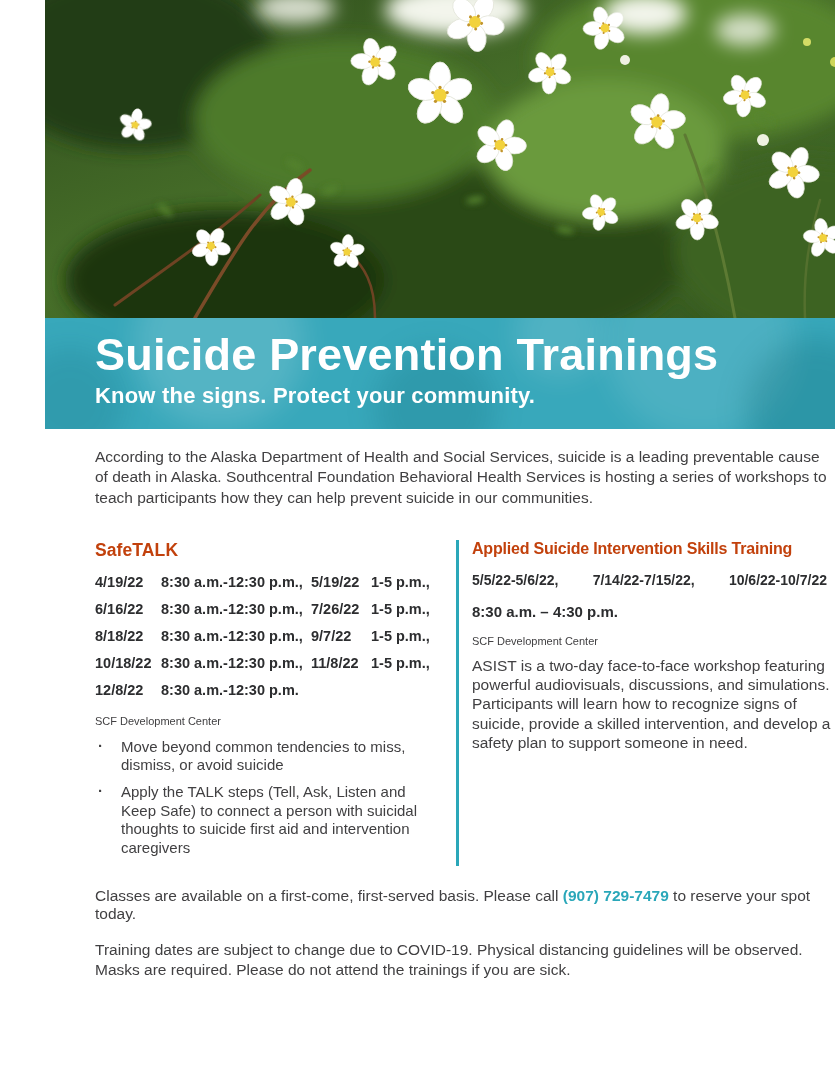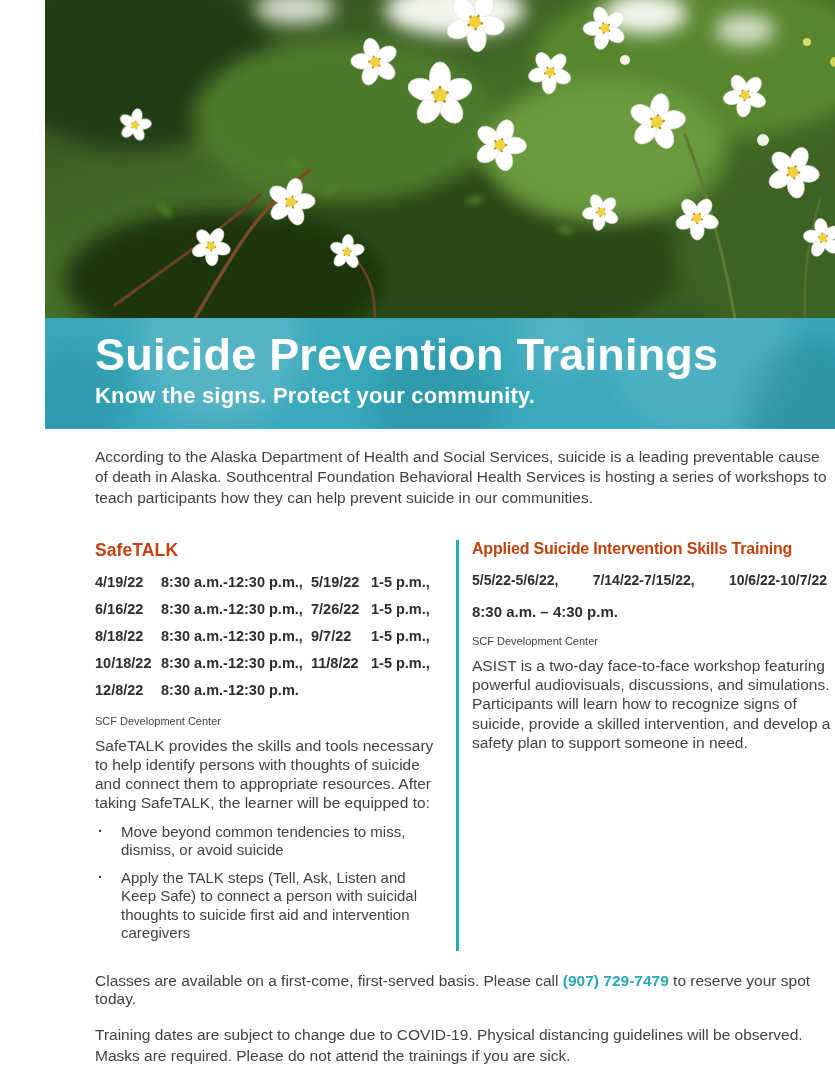--- a/index.html
+++ b/index.html
@@ -200,21 +200,20 @@
           <span>11/8/22</span>
           <span>1-5 p.m.,</span>
 
           <span>12/8/22</span>
           <span>8:30 a.m.-12:30 p.m.</span>
           <span></span>
           <span></span>
         </div>
 
         <p class="loc">SCF Development Center</p>
-        <p class="desc">SafeTALK provides the skills and tools necessary to help identify persons with thoughts of suicide and connect them to appropriate resources. After taking SafeTALK, the learner will be equipped to:</p>
 
         <ul class="bullets">
           <li>Move beyond common tendencies to miss, dismiss, or avoid suicide</li>
           <li>Apply the TALK steps (Tell, Ask, Listen and Keep Safe) to connect a person with suicidal thoughts to suicide first aid and intervention caregivers</li>
         </ul>
       </section>
 
       <div class="divider"></div>
 
       <section class="col-right">

